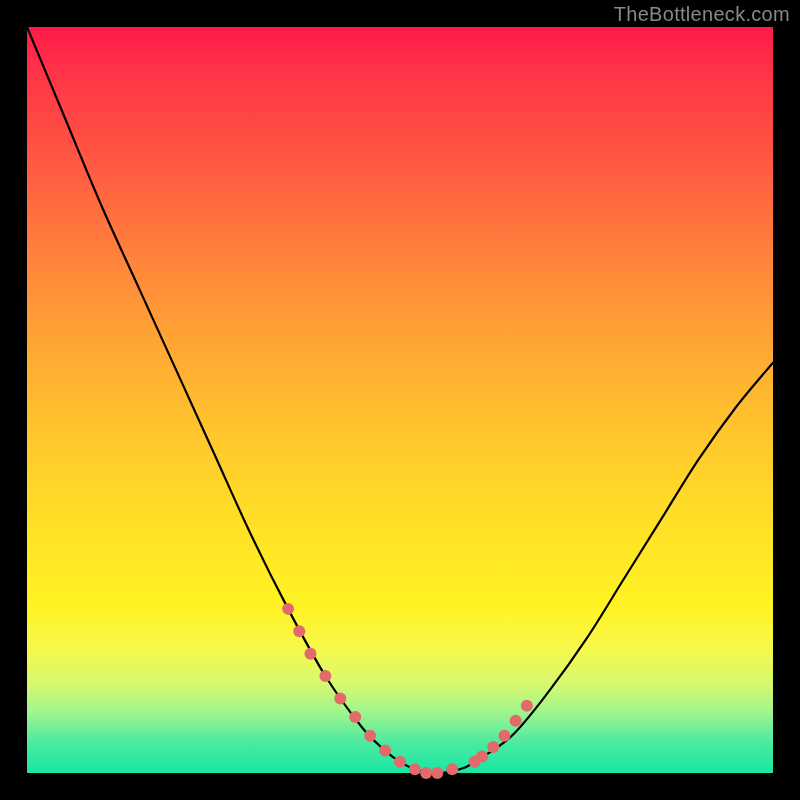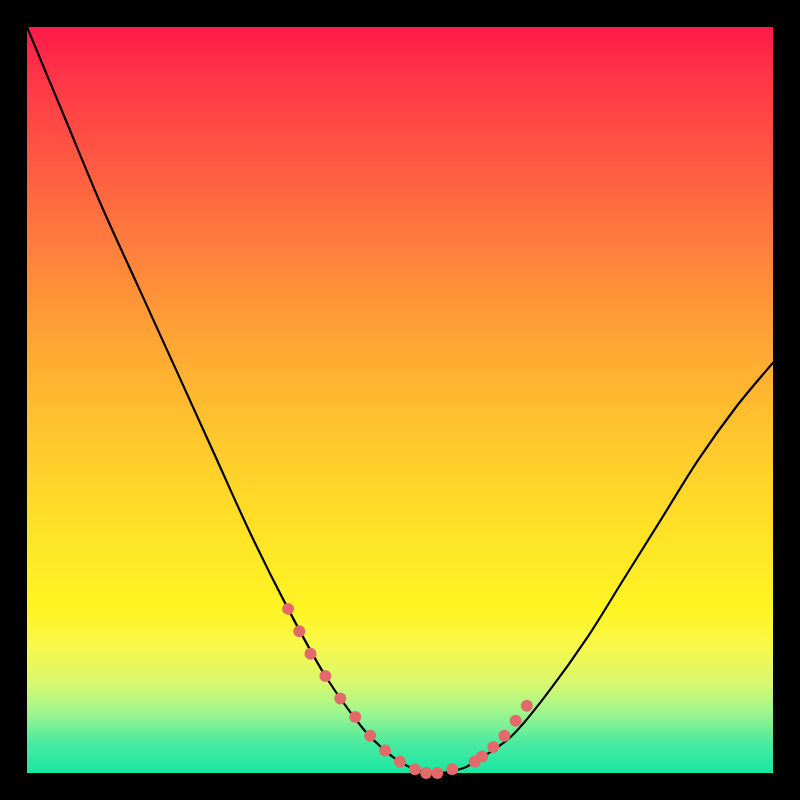--- a/index.html
+++ b/index.html
@@ -59,20 +59,21 @@
     width: 746px;
     height: 746px;
     overflow: visible;
   }
 </style>
 </head>
 <body>
 
 <div class="frame">
 
+  <div class="watermark">TheBottleneck.com</div>
 
   <div class="plot-area">
     <svg class="curve" viewBox="0 0 746 746" preserveAspectRatio="none">
       <path id="curve-path" fill="none" stroke="#000000" stroke-width="2.2" stroke-linecap="round" stroke-linejoin="round" d="M 0 0 C 6.216666666666668 14.919999999999996, 24.866666666666667 59.67999999999999, 37.300000000000004 89.51999999999998 C 49.73333333333334 119.35999999999997, 62.16666666666668 150.4433333333333, 74.60000000000001 179.03999999999996 C 87.03333333333335 207.63666666666663, 99.46666666666665 233.74666666666664, 111.89999999999999 261.09999999999997 C 124.33333333333333 288.4533333333333, 136.76666666666668 315.8066666666666, 149.20000000000002 343.15999999999997 C 161.63333333333335 370.5133333333333, 174.06666666666666 397.8666666666667, 186.5 425.22 C 198.93333333333334 452.5733333333334, 211.36666666666665 481.16999999999996, 223.79999999999998 507.28 C 236.23333333333332 533.39, 248.66666666666663 558.2566666666667, 261.09999999999997 581.88 C 273.5333333333333 605.5033333333333, 285.9666666666667 629.1266666666667, 298.40000000000003 649.02 C 310.83333333333337 668.9133333333333, 325.75333333333333 688.8066666666666, 335.7 701.24 C 345.64666666666665 713.6733333333334, 351.86333333333334 718.025, 358.08 723.62 C 364.2966666666666 729.215, 368.02666666666664 731.7016666666666, 373 734.81 C 377.97333333333336 737.9183333333333, 381.7033333333334 740.405, 387.92 742.27 C 394.13666666666666 744.135, 402.84000000000003 746, 410.3 746 C 417.76 746, 426.4633333333333 744.135, 432.67999999999995 742.27 C 438.8966666666666 740.405, 438.89666666666665 740.405, 447.59999999999997 734.81 C 456.3033333333333 729.2149999999999, 472.4666666666667 720.5116666666667, 484.90000000000003 708.7 C 497.33333333333337 696.8883333333334, 509.7666666666666 680.1033333333334, 522.1999999999999 663.94 C 534.6333333333332 647.7766666666668, 547.0666666666666 630.37, 559.5 611.72 C 571.9333333333334 593.07, 584.3666666666668 571.9333333333333, 596.8000000000001 552.04 C 609.2333333333333 532.1466666666666, 621.6666666666667 512.2533333333333, 634.1 492.36 C 646.5333333333333 472.4666666666667, 658.9666666666667 451.33000000000004, 671.4 432.68 C 683.8333333333333 414.03, 696.2666666666667 396.62333333333333, 708.6999999999999 380.46 C 721.1333333333332 364.2966666666666, 739.7833333333333 343.15999999999997, 746 335.7"></path>
       <g id="markers-group">
           <circle cx="261.09999999999997" cy="581.88" r="6" fill="#e26a6a"></circle>
           <circle cx="272.29" cy="604.26" r="6" fill="#e26a6a"></circle>
           <circle cx="283.48" cy="626.64" r="6" fill="#e26a6a"></circle>
           <circle cx="298.40000000000003" cy="649.02" r="6" fill="#e26a6a"></circle>
           <circle cx="313.32" cy="671.4" r="6" fill="#e26a6a"></circle>

